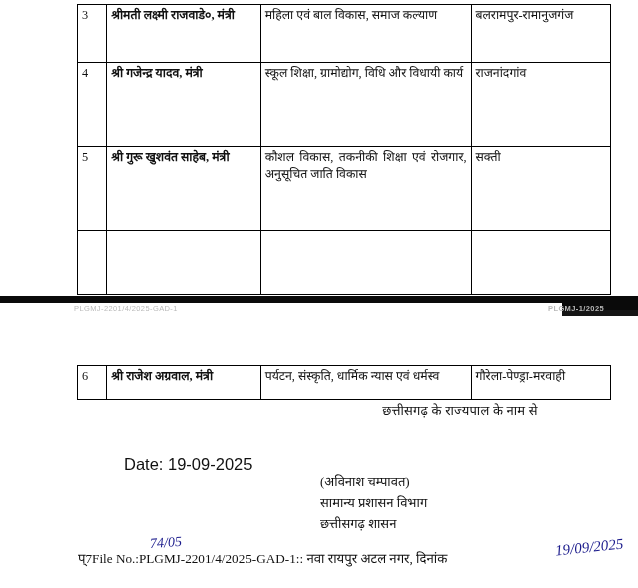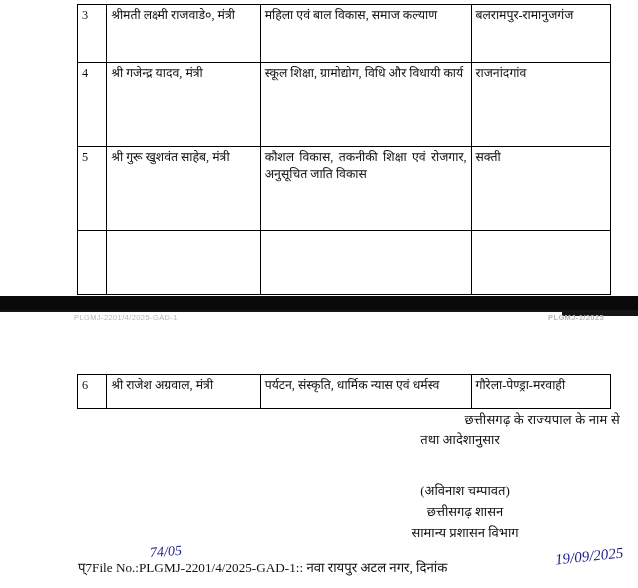--- a/index.html
+++ b/index.html
@@ -40,21 +40,21 @@
     font-size: 12.3px;
     line-height: 1.35;
   }
   .tbl-top {
     position: absolute;
     left: 77px;
     top: 4px;
     width: 534px;
   }
   .c-sn  { width: 18px; text-align: left; }
-  .c-nm  { width: 133px; }
+  .c-nm  { width: 133px; font-weight: bold; }
   .c-dp  { width: 186px; }
   .c-ds  { width: 120px; }
   .just {
     text-align: justify;
     text-justify: inter-word;
     margin-left: 39px;
   }
   .rowtall td { height: 52px; }
   .rowtall2 td { height: 78px; }
   .blankrow td { height: 58px; border-top: 1px solid #000; }
@@ -72,21 +72,21 @@
     left: 0;
     top: 310px;
     width: 638px;
     height: 6px;
     background: #151515;
   }
   
   .frag-bot {
     position: absolute;
     left: 0;
-    top: 312px;
+    top: 303px;
     width: 562px;
     height: 272px;
     background: #ffffff;
   }
   .ghost {
     position: absolute;
     font-size: 7.5px;
     color: #b9b9b9;
     font-family: "Liberation Sans", sans-serif;
     letter-spacing: 0.4px;
@@ -103,37 +103,36 @@
   .tbl-bot td { height: 28px; }
   .sig-block {
     position: absolute;
     left: 300px;
     top: 98px;
     width: 320px;
     text-align: center;
     font-size: 13px;
     line-height: 1.5;
   }
-  .sig-block .l1 { letter-spacing: 0.2px; text-align: right; }
+  .sig-block .l1 { letter-spacing: 0.2px; }
   .dig {
     position: absolute;
     left: 124px;
     top: 130px;
     font-family: "Liberation Sans", sans-serif;
     font-size: 16.5px;
     line-height: 1.28;
     color: #111;
     white-space: pre-line;
   }
   .name-block {
     position: absolute;
     left: 320px;
     top: 168px;
     width: 290px;
-    text-align: center;
     font-size: 13px;
     line-height: 1.62;
   }
   .footer-line {
     position: absolute;
     left: 78px;
     top: 246px;
     font-size: 13.2px;
     white-space: nowrap;
   }
@@ -208,31 +207,31 @@
         <td class="c-sn">6</td>
         <td class="c-nm">श्री राजेश अग्रवाल, मंत्री</td>
         <td class="c-dp just">पर्यटन, संस्कृति, धार्मिक न्यास एवं धर्मस्व</td>
         <td class="c-ds">गौरेला-पेण्ड्रा-मरवाही</td>
       </tr>
     </tbody>
       </table>
 
     <div class="sig-block">
       <div class="l1">छत्तीसगढ़ के राज्यपाल के नाम से</div>
-      <div class="l2">तथा आदेशानुसार</div>
     </div>
 
     <div class="dig">
+      <div>Date: 19-09-2025</div>
       
     </div>
 
     <div class="name-block">
       <div>(अविनाश चम्पावत)</div>
+      <div>सामान्य प्रशासन विभाग</div>
       <div>छत्तीसगढ़ शासन</div>
-      <div>सामान्य प्रशासन विभाग</div>
     </div>
 
     <div class="footer-line">
       <span>प्7</span><b>File No.:PLGMJ-2201/4/2025-GAD-1</b><span>:: नवा रायपुर अटल नगर, दिनांक</span>
     </div>
 
     <div class="hand hand-num">74/05</div>
     <div class="hand hand-date">19/09/2025</div>
 
   </div>

